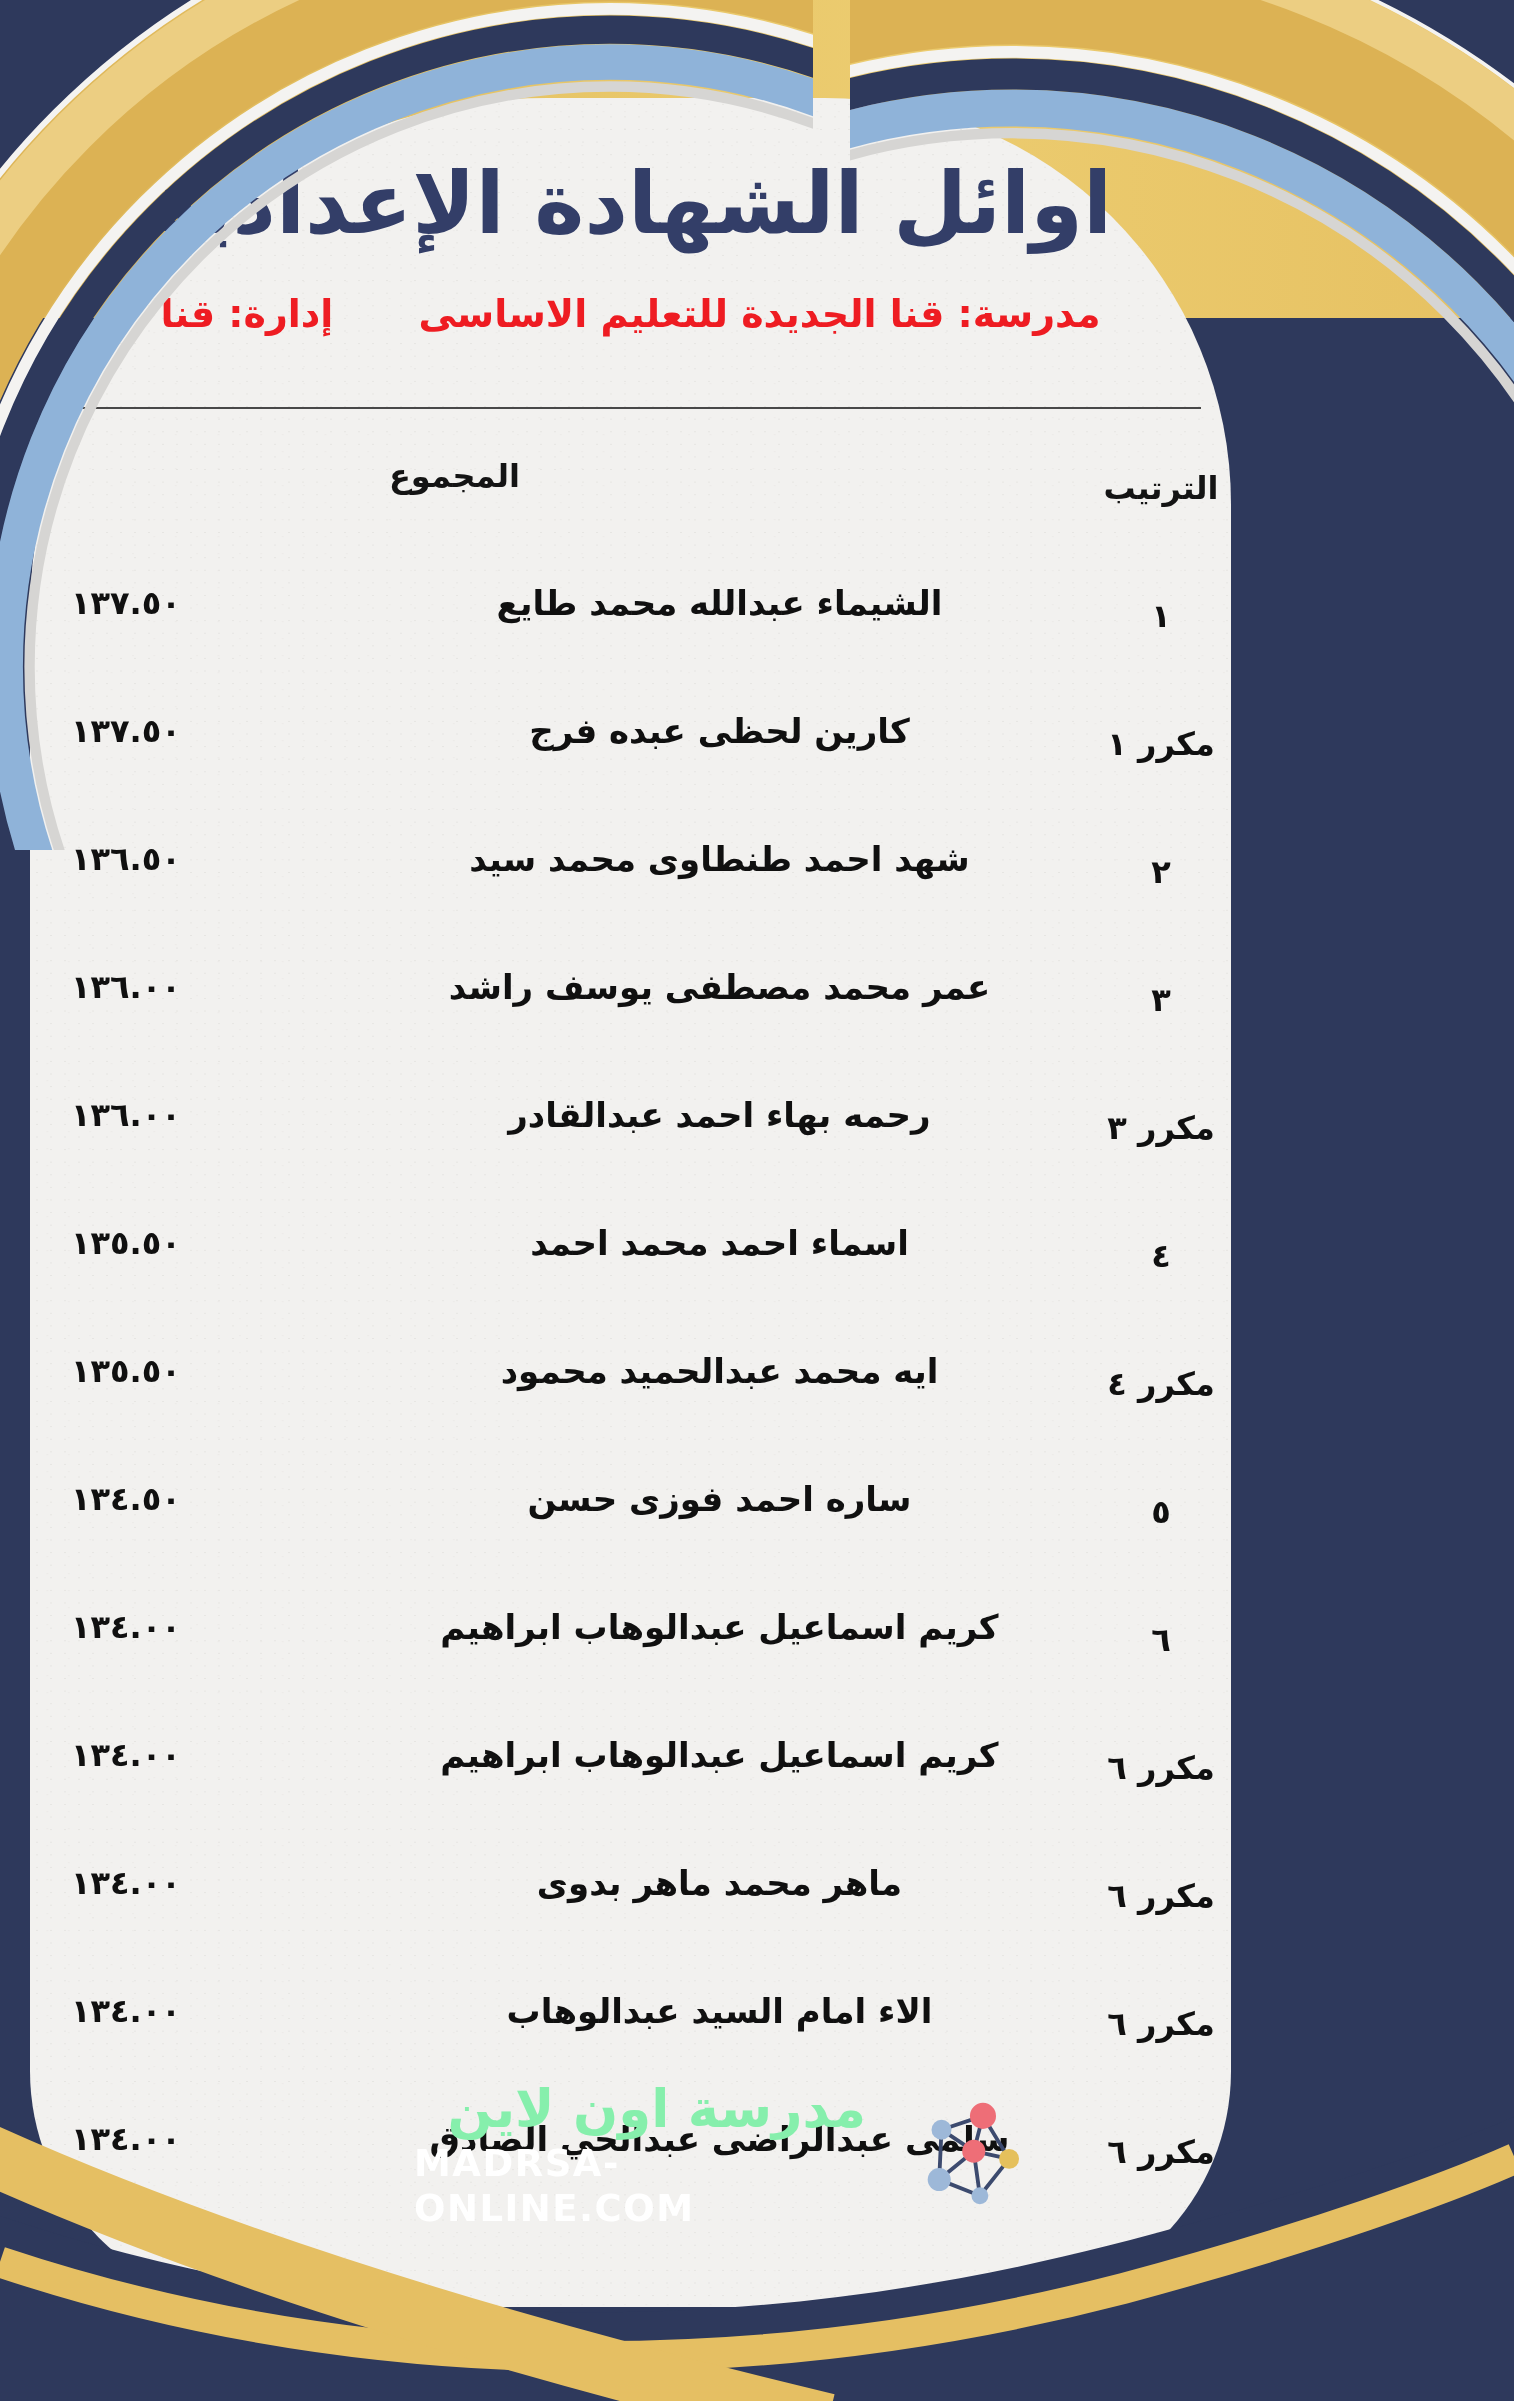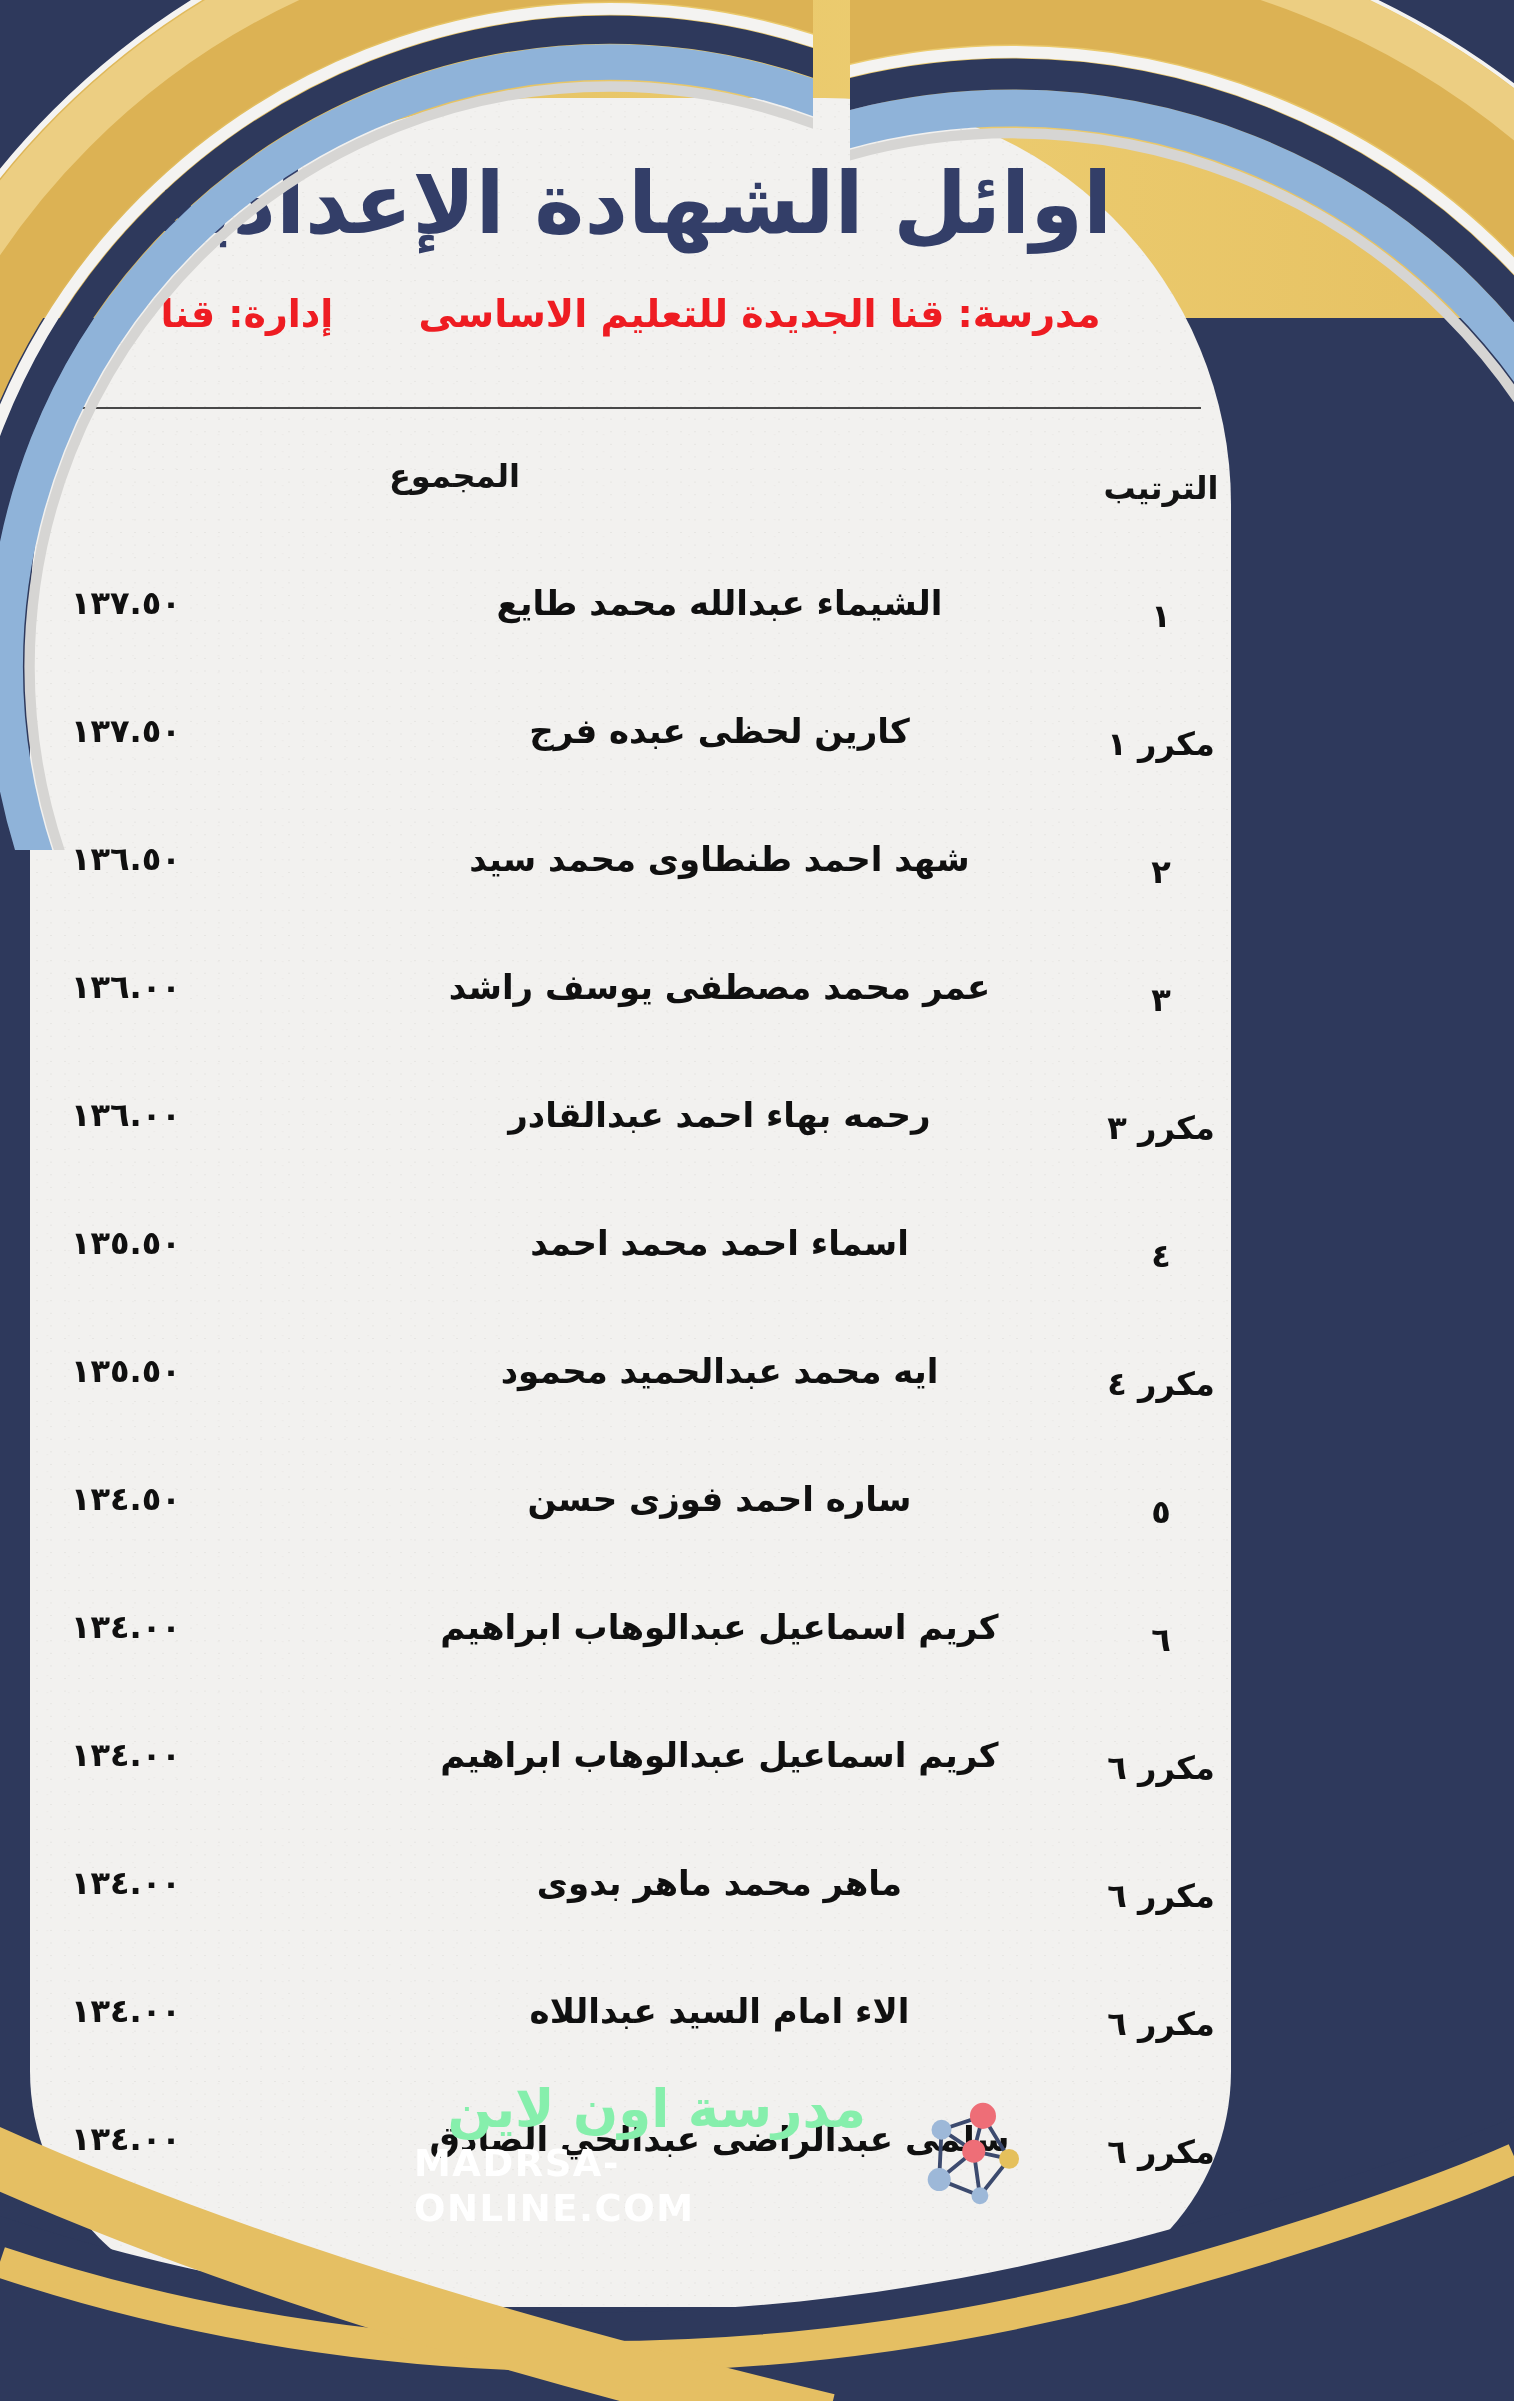--- a/index.html
+++ b/index.html
@@ -151,21 +151,21 @@
     </div>
 
     <div class="trow">
       <div class="cell-rank">مكرر ٦</div>
       <div class="cell-name">ماهر محمد ماهر بدوى</div>
       <div class="cell-total">١٣٤.٠٠</div>
     </div>
 
     <div class="trow">
       <div class="cell-rank">مكرر ٦</div>
-      <div class="cell-name">الاء امام السيد عبداللاه</div>
+      <div class="cell-name">الاء امام السيد عبدالوهاب</div>
       <div class="cell-total">١٣٤.٠٠</div>
     </div>
 
     <div class="trow">
       <div class="cell-rank">مكرر ٦</div>
       <div class="cell-name">سلمى عبدالراضى عبدالحي الصادق</div>
       <div class="cell-total">١٣٤.٠٠</div>
     </div>
   </div>
 

